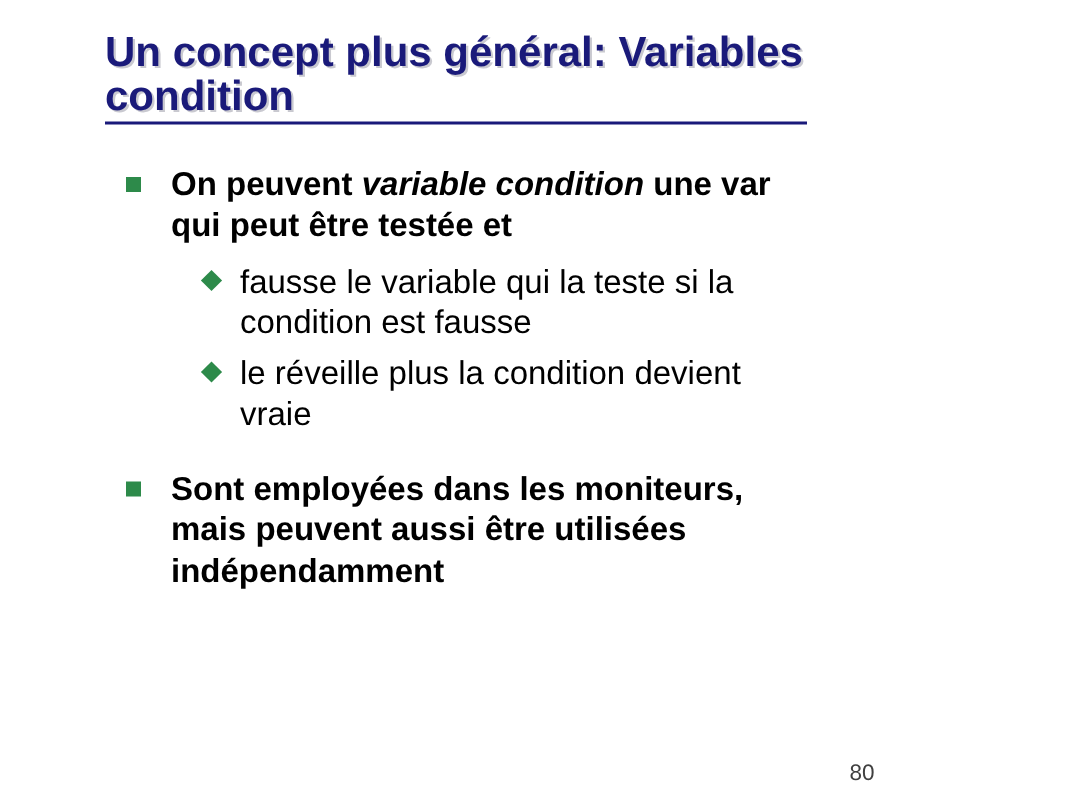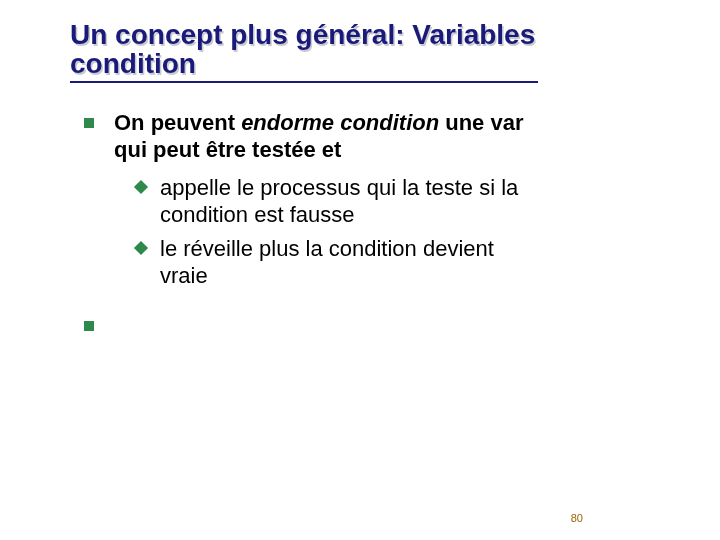--- a/index.html
+++ b/index.html
@@ -19,42 +19,43 @@
   .bullets > li { position: relative; padding-left: 30px; font-size: 22px; font-weight: bold; line-height: 1.25; margin-bottom: 22px; }
   .bullets > li .sq {
     position: absolute; left: 0; top: 9px; width: 10px; height: 10px; background: #2d8a4a;
   }
   .sub { list-style: none; padding-left: 22px; margin-top: 10px; }
   .sub > li { position: relative; padding-left: 24px; font-size: 22px; font-weight: normal; line-height: 1.25; margin-bottom: 6px; }
   .sub > li .dia {
     position: absolute; left: 0; top: 8px; width: 10px; height: 10px; background: #2d8a4a; transform: rotate(45deg);
   }
   .italic { font-style: italic; }
-  .pagenum { position: absolute; right: 28px; bottom: 16px; color: #a16207; font-size: 11px; }
+  .pagenum { position: absolute; right: 28px; bottom: 16px; color: #404040; font-size: 15px; }
 </style>
 </head>
 <body>
 
 <div class="slide">
   <h1 class="title">Un concept plus général: Variables condition</h1>
 
   <ul class="bullets">
     <li>
       <span class="sq"></span>
-      <span>On peuvent </span><span class="italic">endorme condition</span><span> une var qui peut être testée et</span>
+      <span>On peuvent </span><span class="italic">variable condition</span><span> une var qui peut être testée et</span>
       <ul class="sub">
         <li>
           <span class="dia"></span>
-          <span>appelle</span><span> le processus qui la teste si la condition est fausse</span>
+          <span>fausse</span><span> le variable qui la teste si la condition est fausse</span>
         </li>
         <li>
           <span class="dia"></span>
           <span>le</span><span> réveille plus la condition devient vraie</span>
         </li>
       </ul>
     </li>
     <li>
       <span class="sq"></span>
+      <span>Sont employées dans les moniteurs, mais peuvent aussi être utilisées indépendamment</span>
     </li>
   </ul>
 
   <div class="pagenum">80</div>
 </div>
 
 </body></html>

